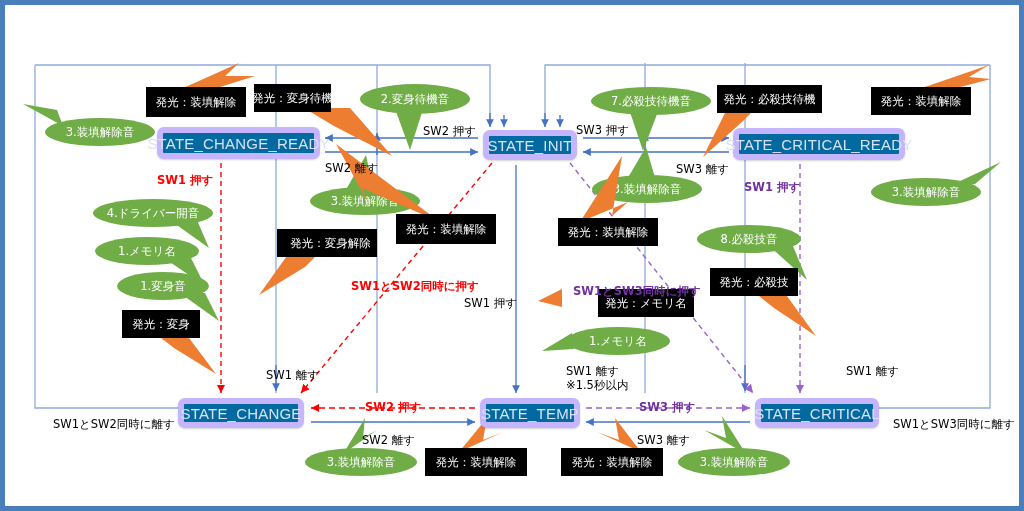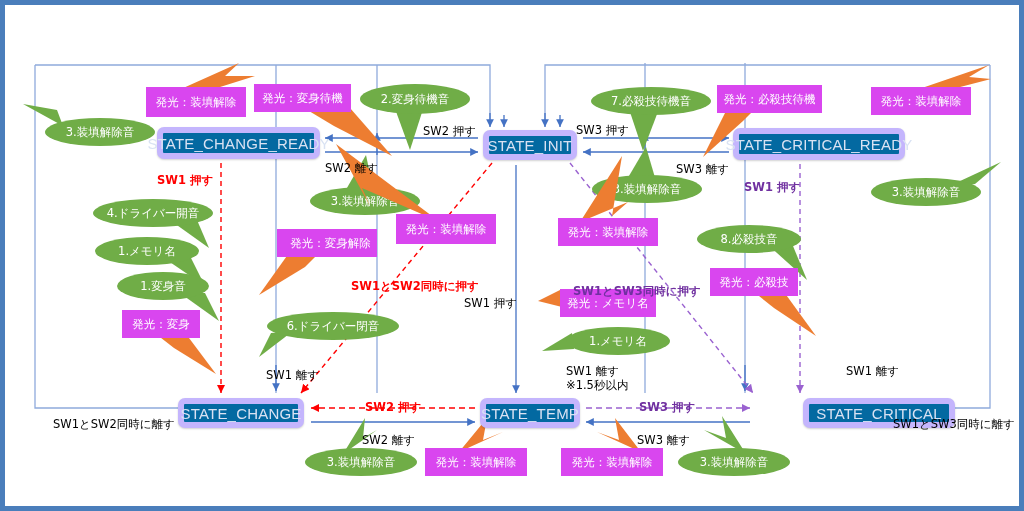--- a/index.html
+++ b/index.html
@@ -41,21 +41,21 @@
   .callout{position:absolute;z-index:5;}
   .callout .body{
     position:relative;
     box-sizing:border-box;
     display:flex;align-items:center;justify-content:center;
     color:#ffffff;
     font-size:11.5px;
     white-space:nowrap;
     font-family:"DejaVu Sans","Liberation Sans",sans-serif;
   }
-  .callout.orange .body{background:#d946ef;}
+  .callout.orange .body{background:#000000;}
   .callout.green  .body{background:#70ad47;border-radius:50%/50%;}
   .callout svg{position:absolute;overflow:visible;}
 
   
   .lbl{
     position:absolute;
     font-size:11.5px;
     white-space:nowrap;
     z-index:7;
     font-family:"DejaVu Sans","Liberation Sans",sans-serif;
@@ -145,38 +145,38 @@
       </div>
     <div class="state" style="left:173px;top:393px;width:126px;height:30px;">
         <span>STATE_CHANGE</span>
       </div>
     <div class="state" style="left:728px;top:123px;width:172px;height:32px;">
         <span>STATE_CRITICAL_READY</span>
       </div>
     <div class="state" style="left:475px;top:393px;width:100px;height:30px;">
         <span>STATE_TEMP</span>
       </div>
-    <div class="state" style="left:750px;top:393px;width:152px;height:30px;margin-left:48px;">
+    <div class="state" style="left:750px;top:393px;width:124px;height:30px;">
         <span>STATE_CRITICAL</span>
       </div>
 
     <div class="callout orange" style="left:141px;top:82px;">
       <svg width="120" height="60" style="left:35px;top:-24px;">
           <path d="M0,26 L58,0 L44,13 L74,13 L20,30 Z" fill="#ed7d31"></path>
         </svg>
       <div class="body" style="width:100px;height:30px;">
           <span>発光：装填解除</span>
         </div>
     </div>
 
     <div class="callout orange" style="left:249px;top:79px;">
       <svg width="130" height="70" style="left:50px;top:24px;">
           <path d="M0,0 L46,0 L88,48 L30,18 Z" fill="#ed7d31"></path>
         </svg>
-      <div class="body" style="width:97px;height:28px;">
+      <div class="body" style="width:77px;height:28px;">
           <span>発光：変身待機</span>
         </div>
     </div>
 
     <div class="callout green" style="left:355px;top:79px;">
       <svg width="60" height="50" style="left:34px;top:22px;">
           <path d="M0,0 L30,0 L16,44 Z" fill="#70ad47"></path>
         </svg>
       <div class="body" style="width:110px;height:30px;">
           <span>2.変身待機音</span>
@@ -248,28 +248,20 @@
 
     <div class="callout orange" style="left:117px;top:305px;">
       <svg width="80" height="48" style="left:34px;top:24px;">
           <path d="M0,0 L30,0 L60,40 L18,14 Z" fill="#ed7d31"></path>
         </svg>
       <div class="body" style="width:78px;height:28px;">
           <span>発光：変身</span>
         </div>
     </div>
 
-    <div class="callout green" style="left:262px;top:307px;">
-      <svg width="60" height="38" style="left:-8px;top:19px;">
-          <path d="M34,0 L12,2 L0,26 Z" fill="#70ad47"></path>
-        </svg>
-      <div class="body" style="width:132px;height:28px;">
-          <span>6.ドライバー閉音</span>
-        </div>
-    </div>
 
     <div class="callout green" style="left:586px;top:82px;">
       <svg width="60" height="46" style="left:38px;top:22px;">
           <path d="M0,0 L30,0 L14,42 Z" fill="#70ad47"></path>
         </svg>
       <div class="body" style="width:120px;height:28px;">
           <span>7.必殺技待機音</span>
         </div>
     </div>
 
@@ -333,21 +325,21 @@
         </svg>
       <div class="body" style="width:88px;height:28px;">
           <span>発光：必殺技</span>
         </div>
     </div>
 
     <div class="callout orange" style="left:555px;top:284px;">
       <svg width="50" height="40" style="left:-22px;top:-2px;">
           <path d="M24,2 L0,14 L24,20 Z" fill="#ed7d31"></path>
         </svg>
-      <div class="body" style="width:96px;height:28px;">
+      <div class="body" style="width:96px;height:28px;margin-left:38px;">
           <span>発光：メモリ名</span>
         </div>
     </div>
 
     <div class="callout green" style="left:561px;top:322px;">
       <svg width="50" height="40" style="left:-24px;top:6px;">
           <path d="M30,0 L0,18 L32,16 Z" fill="#70ad47"></path>
         </svg>
       <div class="body" style="width:104px;height:28px;">
           <span>1.メモリ名</span>

